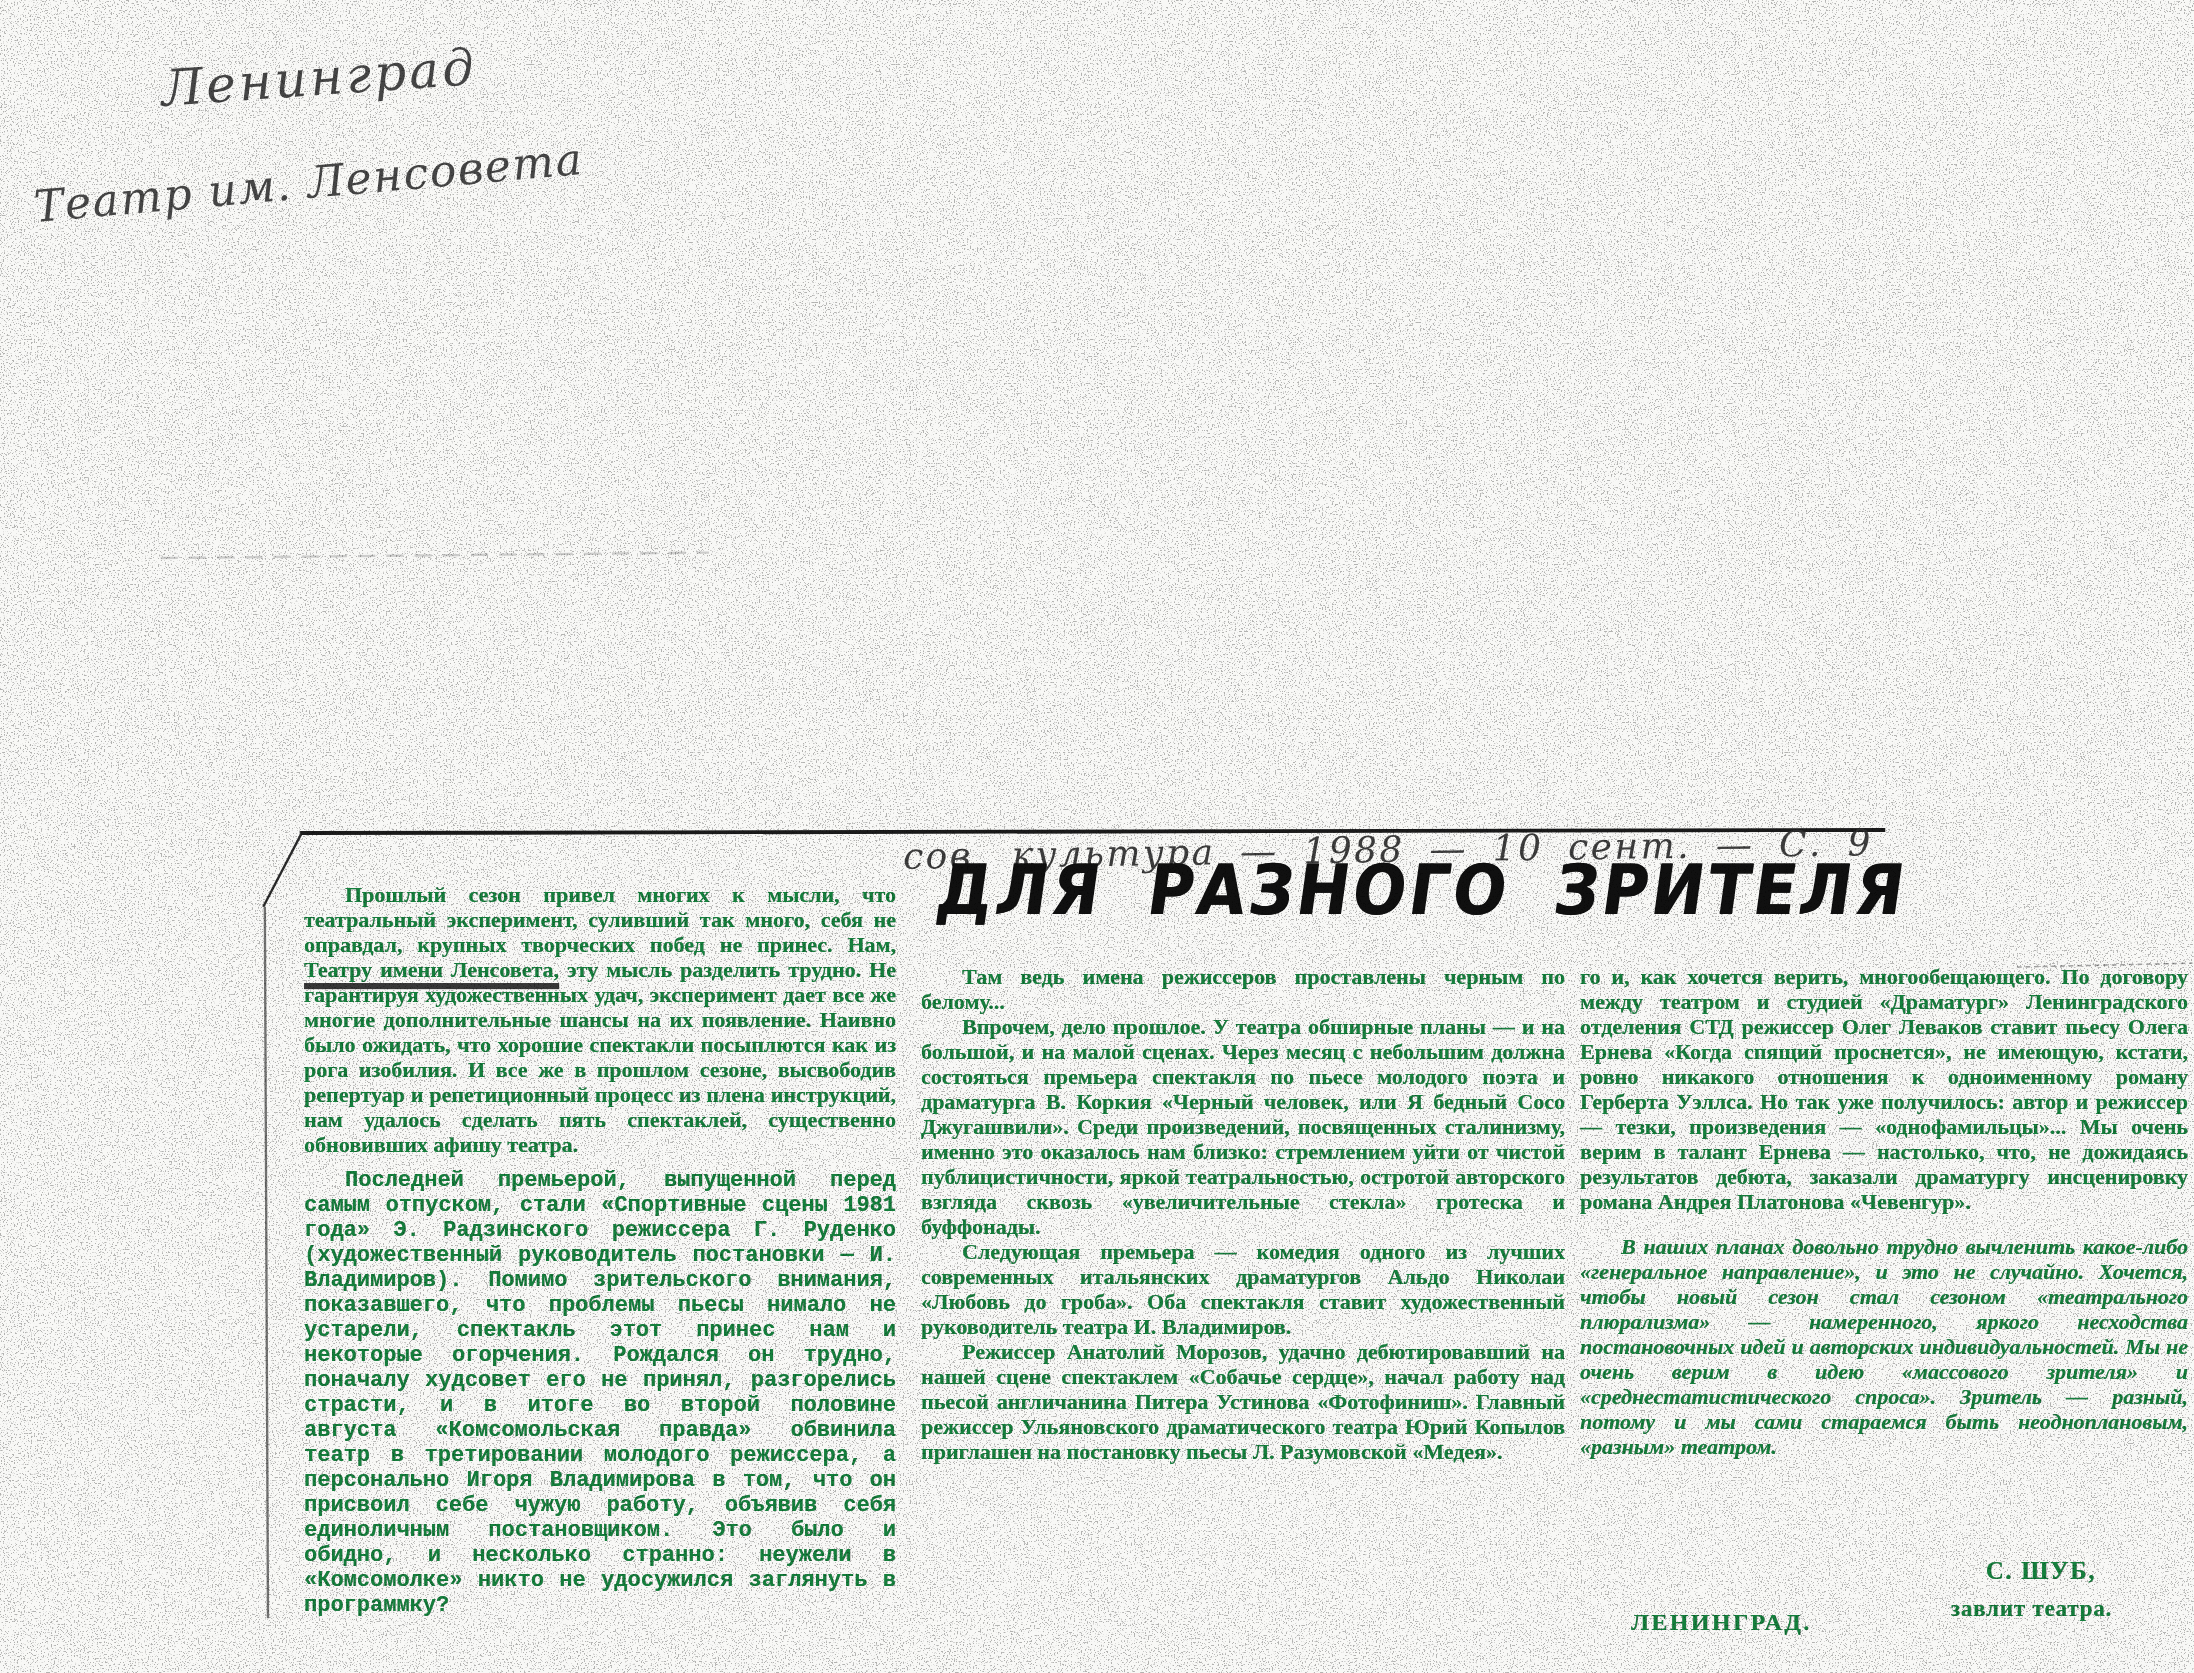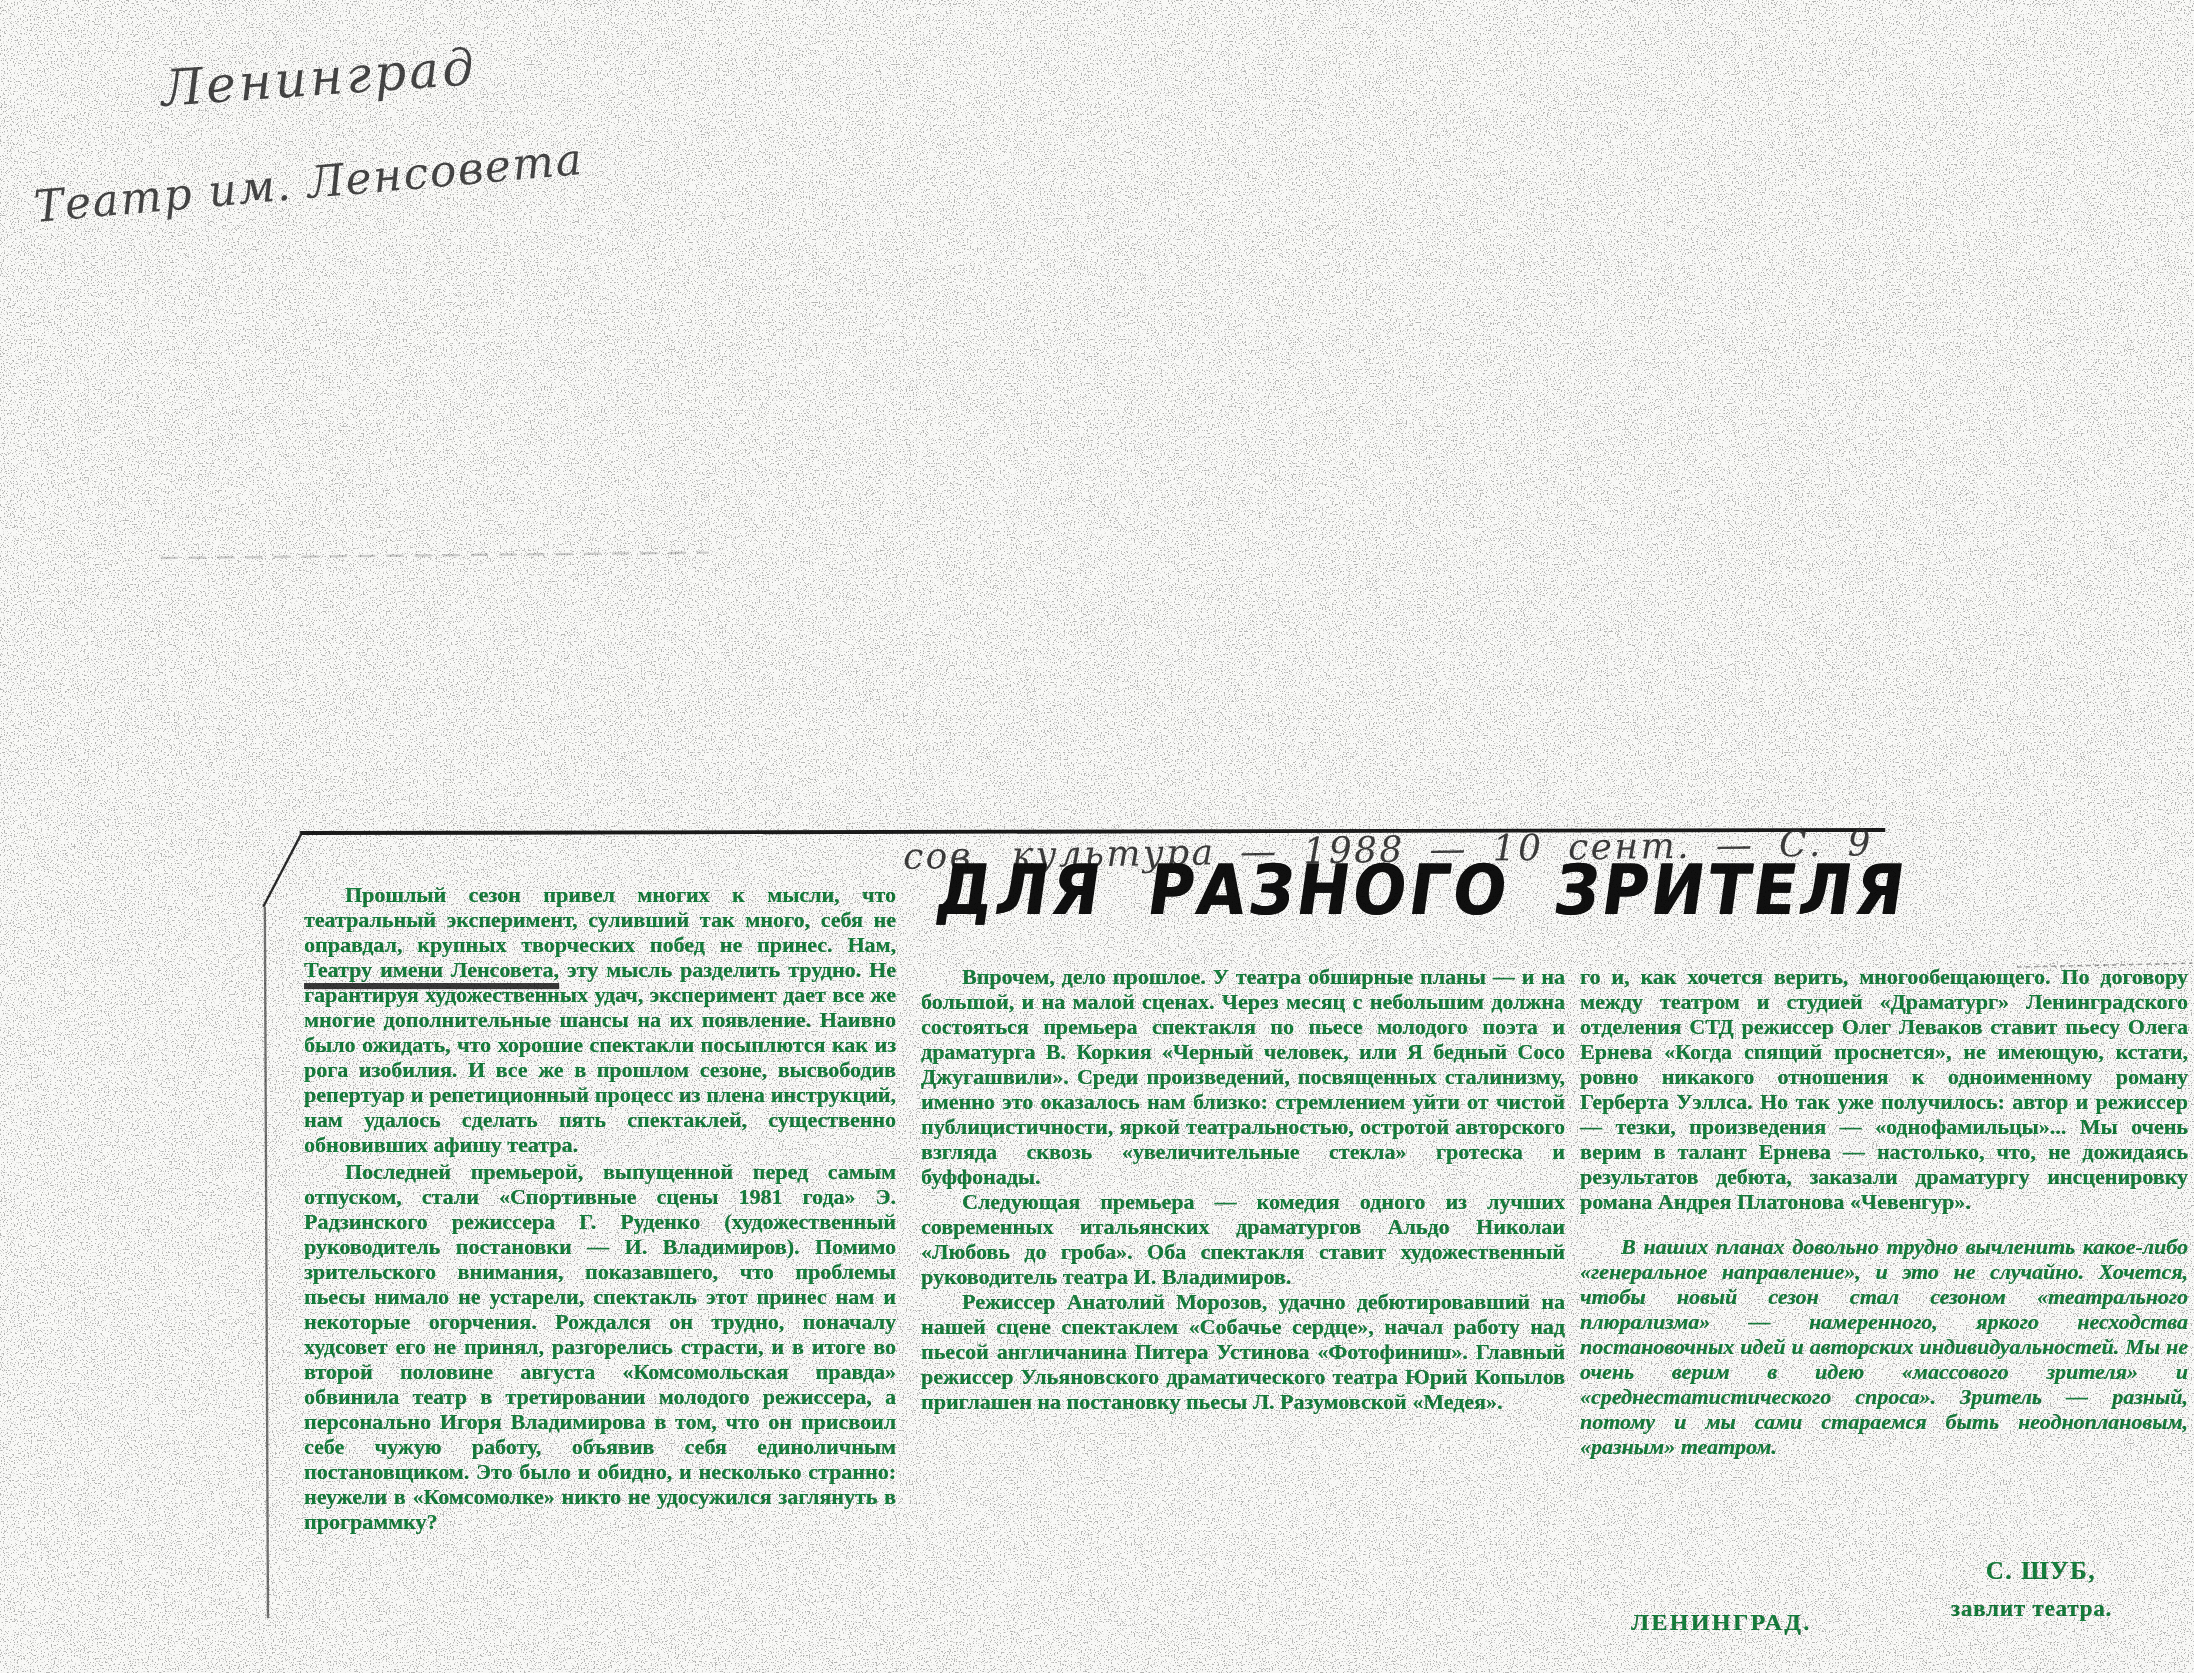--- a/index.html
+++ b/index.html
@@ -41,21 +41,21 @@
     position:absolute;
     font-size:22px;line-height:25px;
     font-weight:700;
     text-align:justify;
     color:#15803d;
     text-shadow:0.3px 0.3px 0.5px rgba(25,25,25,.45);
   }
   .col p{margin:0;text-indent:41px;}
   .col p.no-indent{text-indent:0;}
   .col1{left:304px;top:882px;width:592px;}
-  .col1 .p2{margin-top:2px;}
+  .col1 .p2{margin-top:11px;font-family:Liberation Mono, monospace;}
   .col2{left:921px;top:964px;width:644px;}
   .col3{left:1580px;top:964px;width:608px;height:710px;}
   .col3 .p2{margin-top:20.4px;font-style:italic;}
   .hand-underline{
     text-decoration:underline;
     text-decoration-thickness:5.5px;
     text-underline-offset:5.5px;
     text-decoration-color:rgba(40,40,40,.85);
   }
   
@@ -97,20 +97,21 @@
 <div class="handwriting citation">сов. культура — 1988 — 10 сент. — С. 9</div>
 
 <h1 class="headline">ДЛЯ РАЗНОГО ЗРИТЕЛЯ</h1>
 
 <div class="col col1">
   <p><span>Прошлый сезон привел многих к мысли, что театральный эксперимент, суливший так много, себя не оправдал, крупных творческих побед не принес. Нам, </span><span class="hand-underline">Театру имени Ленсовета,</span><span> эту мысль разделить трудно. Не гарантируя художественных удач, эксперимент дает все же многие дополнительные шансы на их появление. Наивно было ожидать, что хорошие спектакли посыплются как из рога изобилия. И все же в прошлом сезоне, высвободив репертуар и репетиционный процесс из плена инструкций, нам удалось сделать пять спектаклей, существенно обновивших афишу театра.</span></p>
   <p class="p2">Последней премьерой, выпущенной перед самым отпуском, стали «Спортивные сцены 1981 года» Э. Радзинского режиссера Г. Руденко (художественный руководитель постановки — И. Владимиров). Помимо зрительского внимания, показавшего, что проблемы пьесы нимало не устарели, спектакль этот принес нам и некоторые огорчения. Рождался он трудно, поначалу худсовет его не принял, разгорелись страсти, и в итоге во второй половине августа «Комсомольская правда» обвинила театр в третировании молодого режиссера, а персонально Игоря Владимирова в том, что он присвоил себе чужую работу, объявив себя единоличным постановщиком. Это было и обидно, и несколько странно: неужели в «Комсомолке» никто не удосужился заглянуть в программку?</p>
 </div>
 
 <div class="col col2">
+  <p>Там ведь имена режиссеров проставлены черным по белому...</p>
   <p>Впрочем, дело прошлое. У театра обширные планы — и на большой, и на малой сценах. Через месяц с небольшим должна состояться премьера спектакля по пьесе молодого поэта и драматурга В. Коркия «Черный человек, или Я бедный Сосо Джугашвили». Среди произведений, посвященных сталинизму, именно это оказалось нам близко: стремлением уйти от чистой публицистичности, яркой театральностью, остротой авторского взгляда сквозь «увеличительные стекла» гротеска и буффонады.</p>
   <p>Следующая премьера — комедия одного из лучших современных итальянских драматургов Альдо Николаи «Любовь до гроба». Оба спектакля ставит художественный руководитель театра И. Владимиров.</p>
   <p>Режиссер Анатолий Морозов, удачно дебютировавший на нашей сцене спектаклем «Собачье сердце», начал работу над пьесой англичанина Питера Устинова «Фотофиниш». Главный режиссер Ульяновского драматического театра Юрий Копылов приглашен на постановку пьесы Л. Разумовской «Медея».</p>
 </div>
 
 <div class="col col3">
   <p class="no-indent">го и, как хочется верить, многообещающего. По договору между театром и студией «Драматург» Ленинградского отделения СТД режиссер Олег Леваков ставит пьесу Олега Ернева «Когда спящий проснется», не имеющую, кстати, ровно никакого отношения к одноименному роману Герберта Уэллса. Но так уже получилось: автор и режиссер — тезки, произведения — «однофамильцы»... Мы очень верим в талант Ернева — настолько, что, не дожидаясь результатов дебюта, заказали драматургу инсценировку романа Андрея Платонова «Чевенгур».</p>
   <p class="p2">В наших планах довольно трудно вычленить какое-либо «генеральное направление», и это не случайно. Хочется, чтобы новый сезон стал сезоном «театрального плюрализма» — намеренного, яркого несходства постановочных идей и авторских индивидуальностей. Мы не очень верим в идею «массового зрителя» и «среднестатистического спроса». Зритель — разный, потому и мы сами стараемся быть неоднопла­новым, «разным» театром.</p>
   <div class="sig-name">С. ШУБ,</div>
   <div class="sig-role">завлит театра.</div>

